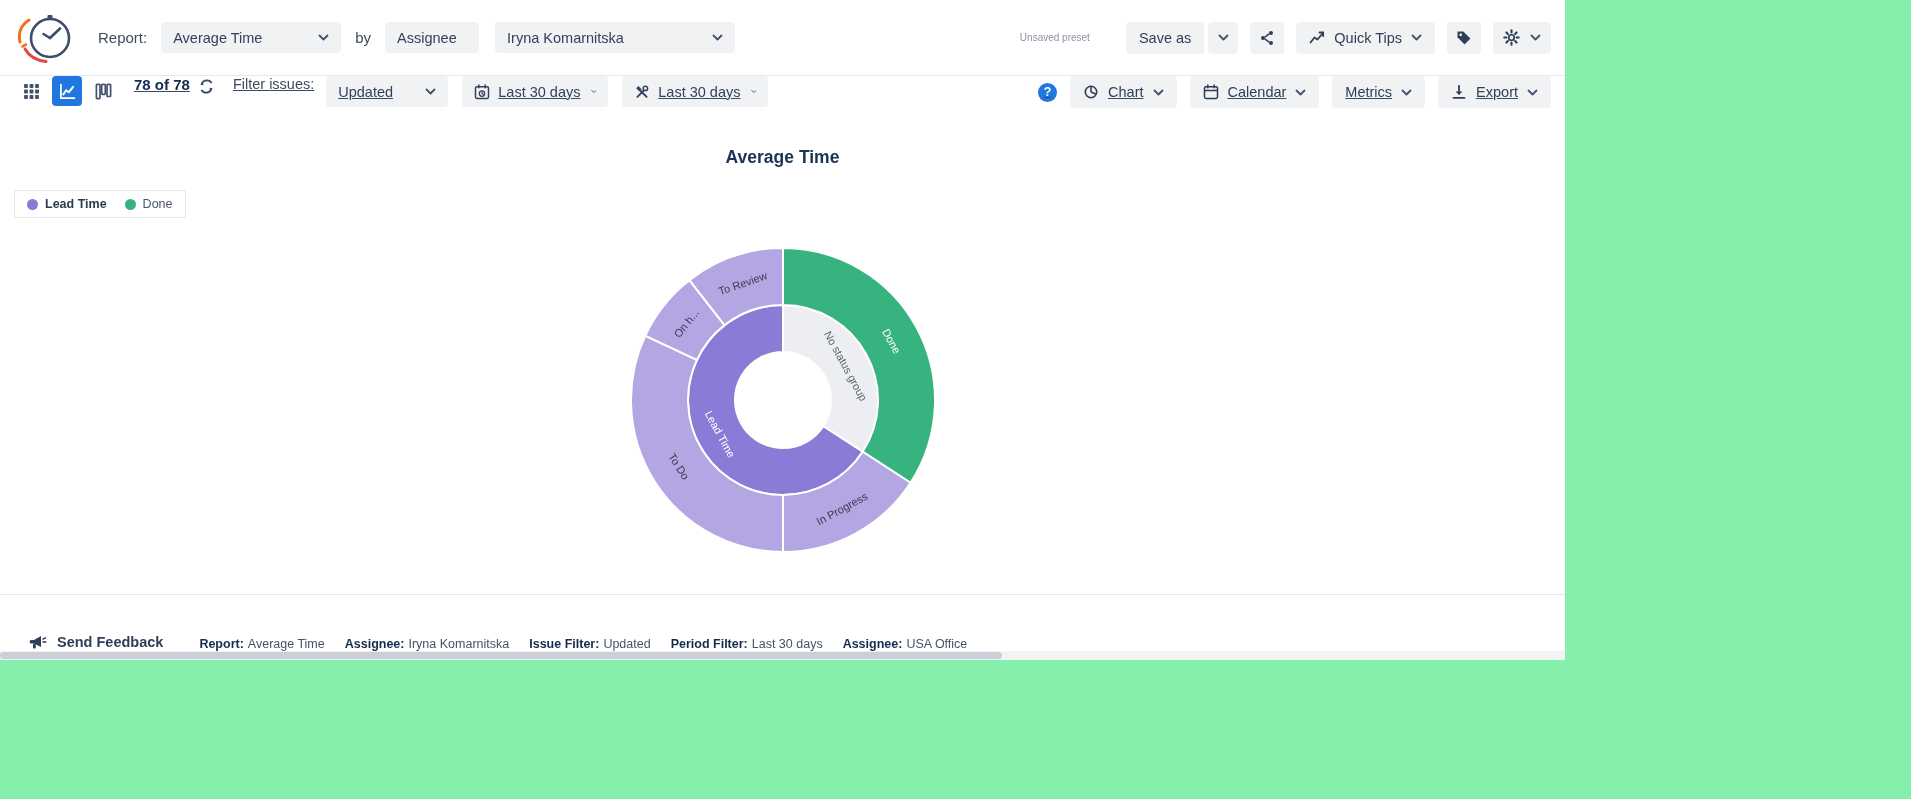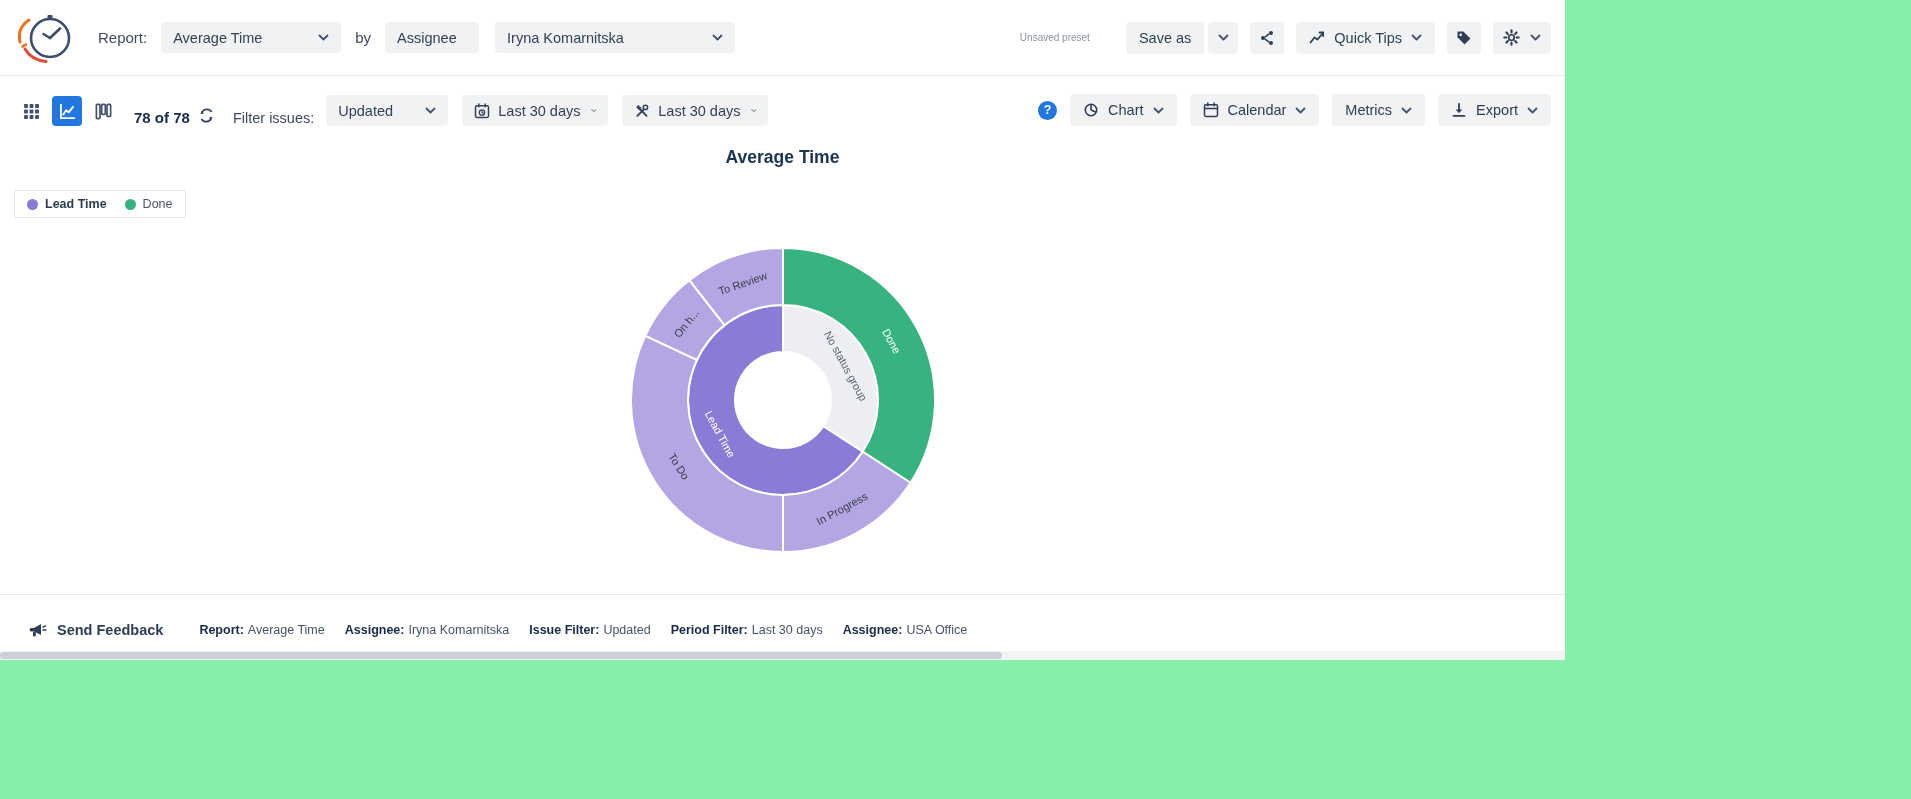--- a/index.html
+++ b/index.html
@@ -36,21 +36,21 @@
     background: #f1f2f4; border: none; border-radius: 4px; height: 32px;
     display: inline-flex; align-items: center; justify-content: center; gap: 9px;
     padding: 16px 13px; font-size: 14.5px; color: #2e3e56; cursor: pointer;
     font-family: inherit; white-space: nowrap;
   }
   .btn.icon-only { width: 34px; padding: 0; }
   .btn.chev-only { width: 30px; padding: 0; margin-left: -8px; }
   .btn.gear-btn { width: 58px; padding: 0 10px; justify-content: space-between; }
 
   
-  .toolbar { height: 50px; display: flex; align-items: flex-end; padding: 0 14px 0 16px; gap: 0; }
+  .toolbar { height: 50px; display: flex; align-items: flex-start; padding: 0 14px 0 16px; gap: 0; text-decoration: underline; }
   .view-btn {
     width: 30px; height: 30px; border: none; background: transparent; border-radius: 4px;
     display: inline-flex; align-items: center; justify-content: center; cursor: pointer;
     color: #42526e; margin-right: 6px; padding: 0;
   }
   .view-btn.active { color: #ffffff; }
   .count { font-weight: 700; color: #172b4d; font-size: 15px; margin: 0 6px 0 10px; white-space: nowrap; }
   .refresh-btn { border: none; background: transparent; cursor: pointer; padding: 2px; color: #344563; display: inline-flex; }
   .filter-label { font-size: 14.5px; color: #3e4a5e; margin: 0 12px 0 16px; white-space: nowrap; }
   .w-updated { width: 122px; margin-right: 14px; }
@@ -79,21 +79,21 @@
   .legend-item { display: flex; align-items: center; gap: 7px; cursor: pointer; }
   .lg-strong { font-weight: 700; color: #2e3a4d; }
   .lg-normal { font-weight: 400; color: #4a5568; }
   .sunburst-wrap { position: absolute; left: 50%; top: 104px; transform: translateX(-50%); }
   #sunburst-svg text { font-family: "Liberation Sans", sans-serif; cursor: default; }
   #sunburst-svg path { cursor: pointer; }
 
   
   .footer {
     border-top: 1px solid #e4e6ea; height: 57px;
-    display: flex; align-items: center; padding: 14px 16px 0 28px;
+    display: flex; align-items: flex-end; padding: 14px 16px 0 28px;
   }
   .feedback { display: flex; align-items: center; gap: 10px; font-size: 14.5px; font-weight: 700; color: #2e3e56; cursor: pointer; }
   .meta { margin-left: 36px; display: flex; align-items: center; gap: 20px; font-size: 12.5px; color: #44546a; white-space: nowrap; }
   .meta-item b { color: #172b4d; font-weight: 700; margin-right: 4px; }
 
   
   .h-scrollbar { position: relative; width: 1565px; height: 9px; background: #f2f3f5; }
   .h-thumb { position: absolute; left: 0; top: 1px; height: 7px; width: 64%; background: #ccd0d6; border-radius: 4px; }
 
   svg { display: block; }

